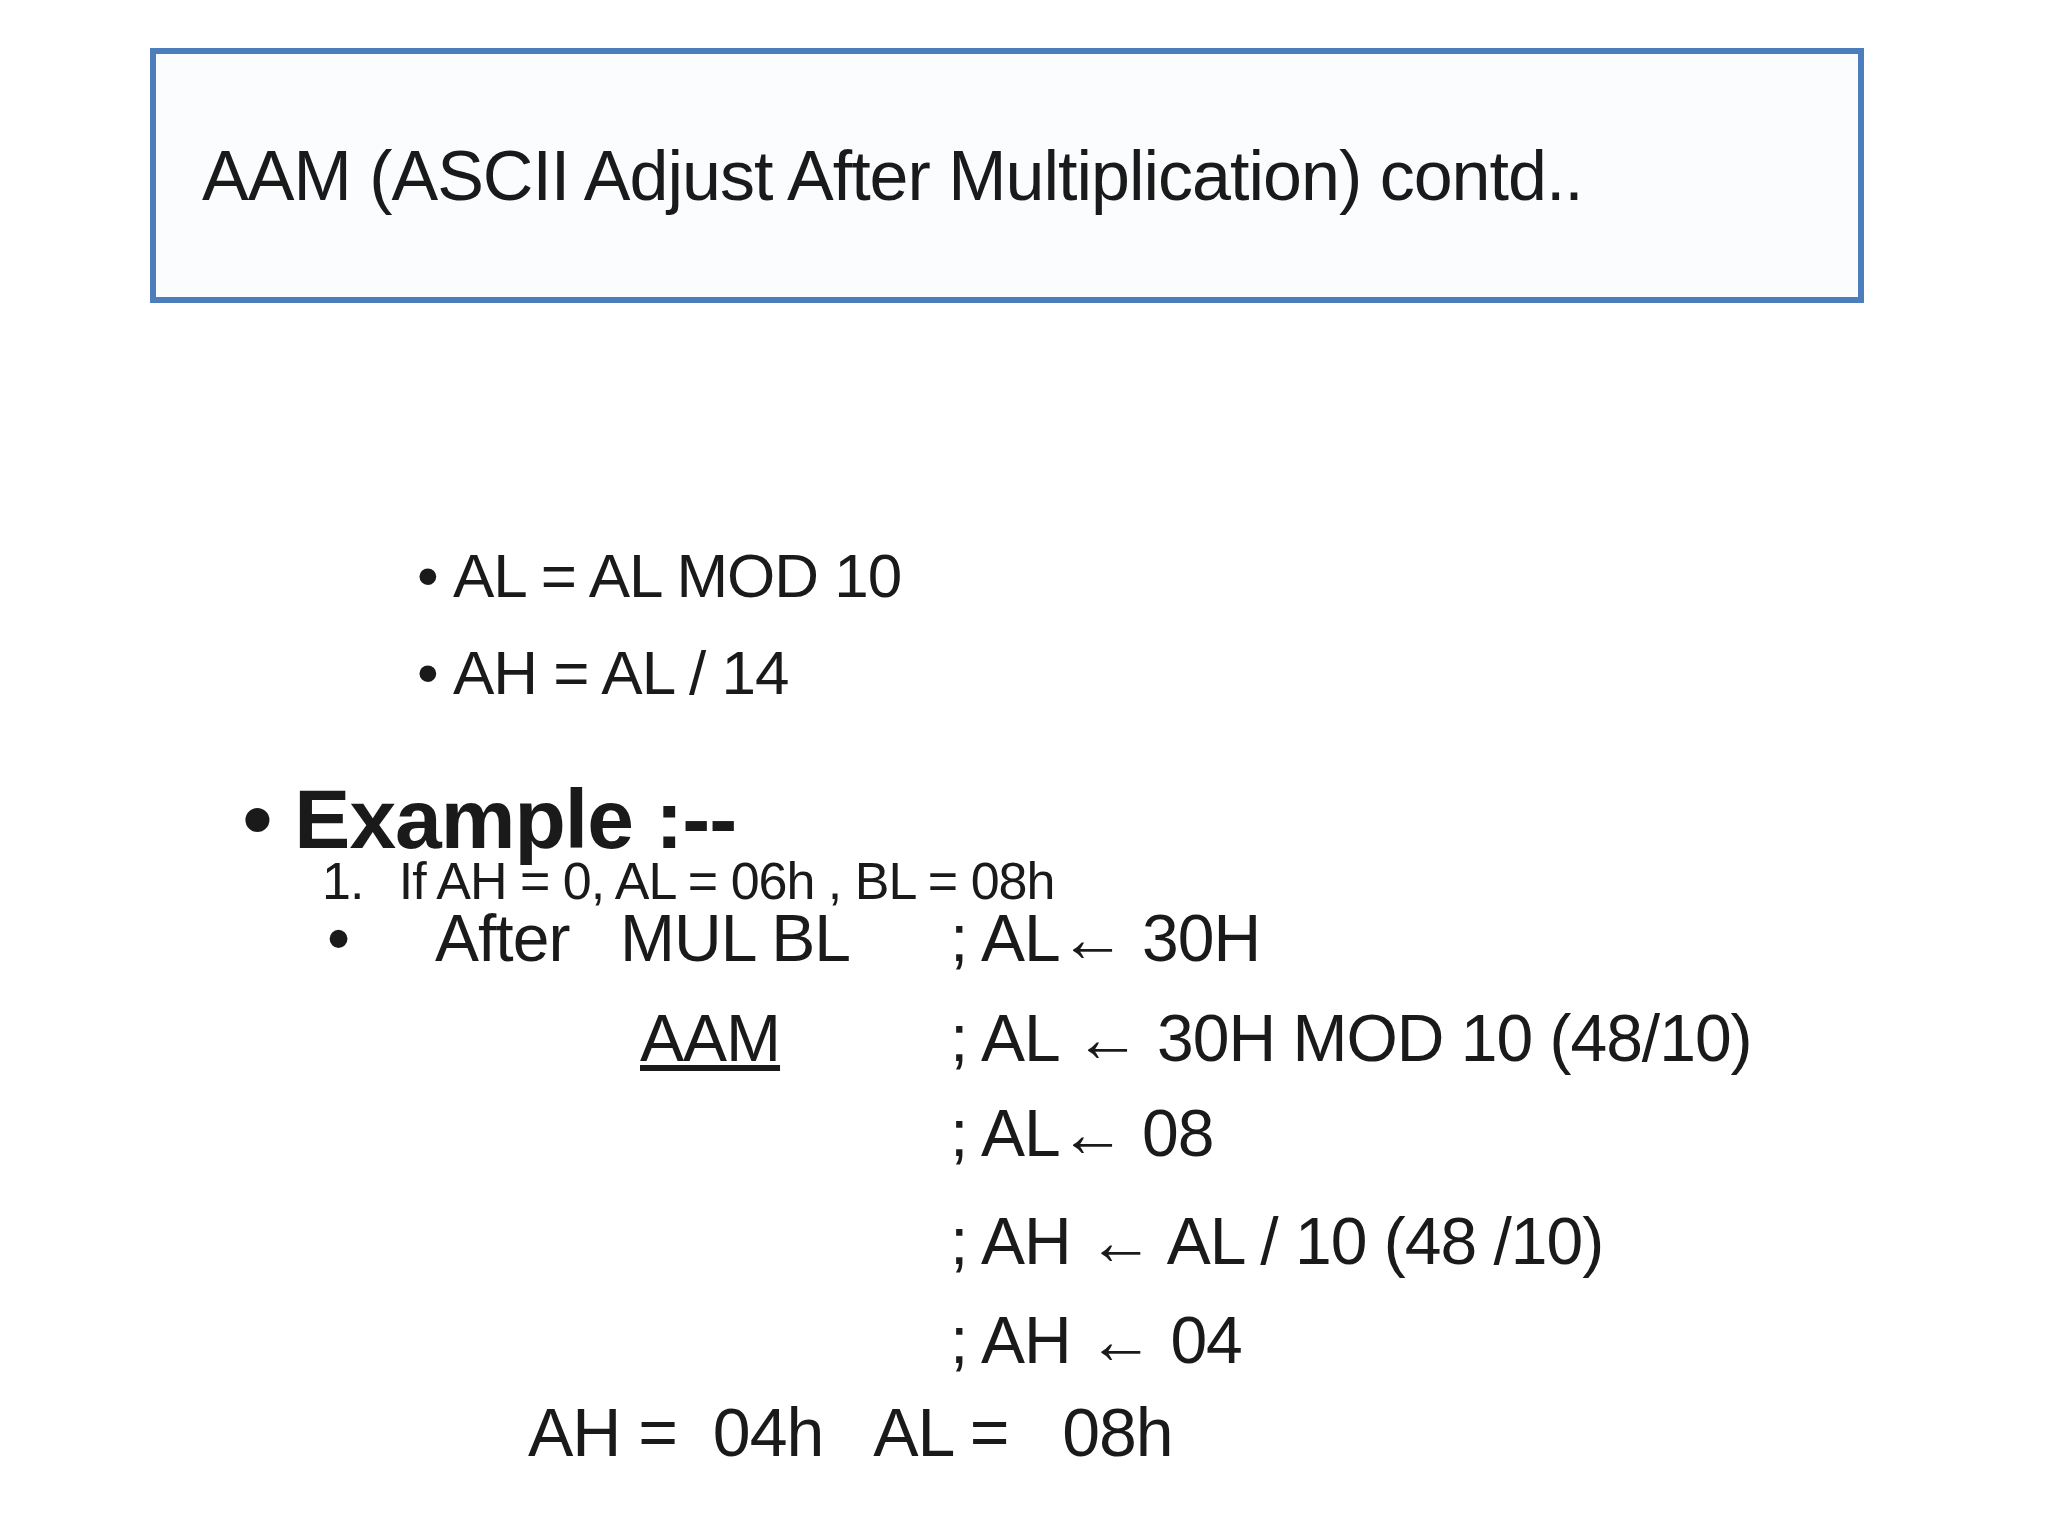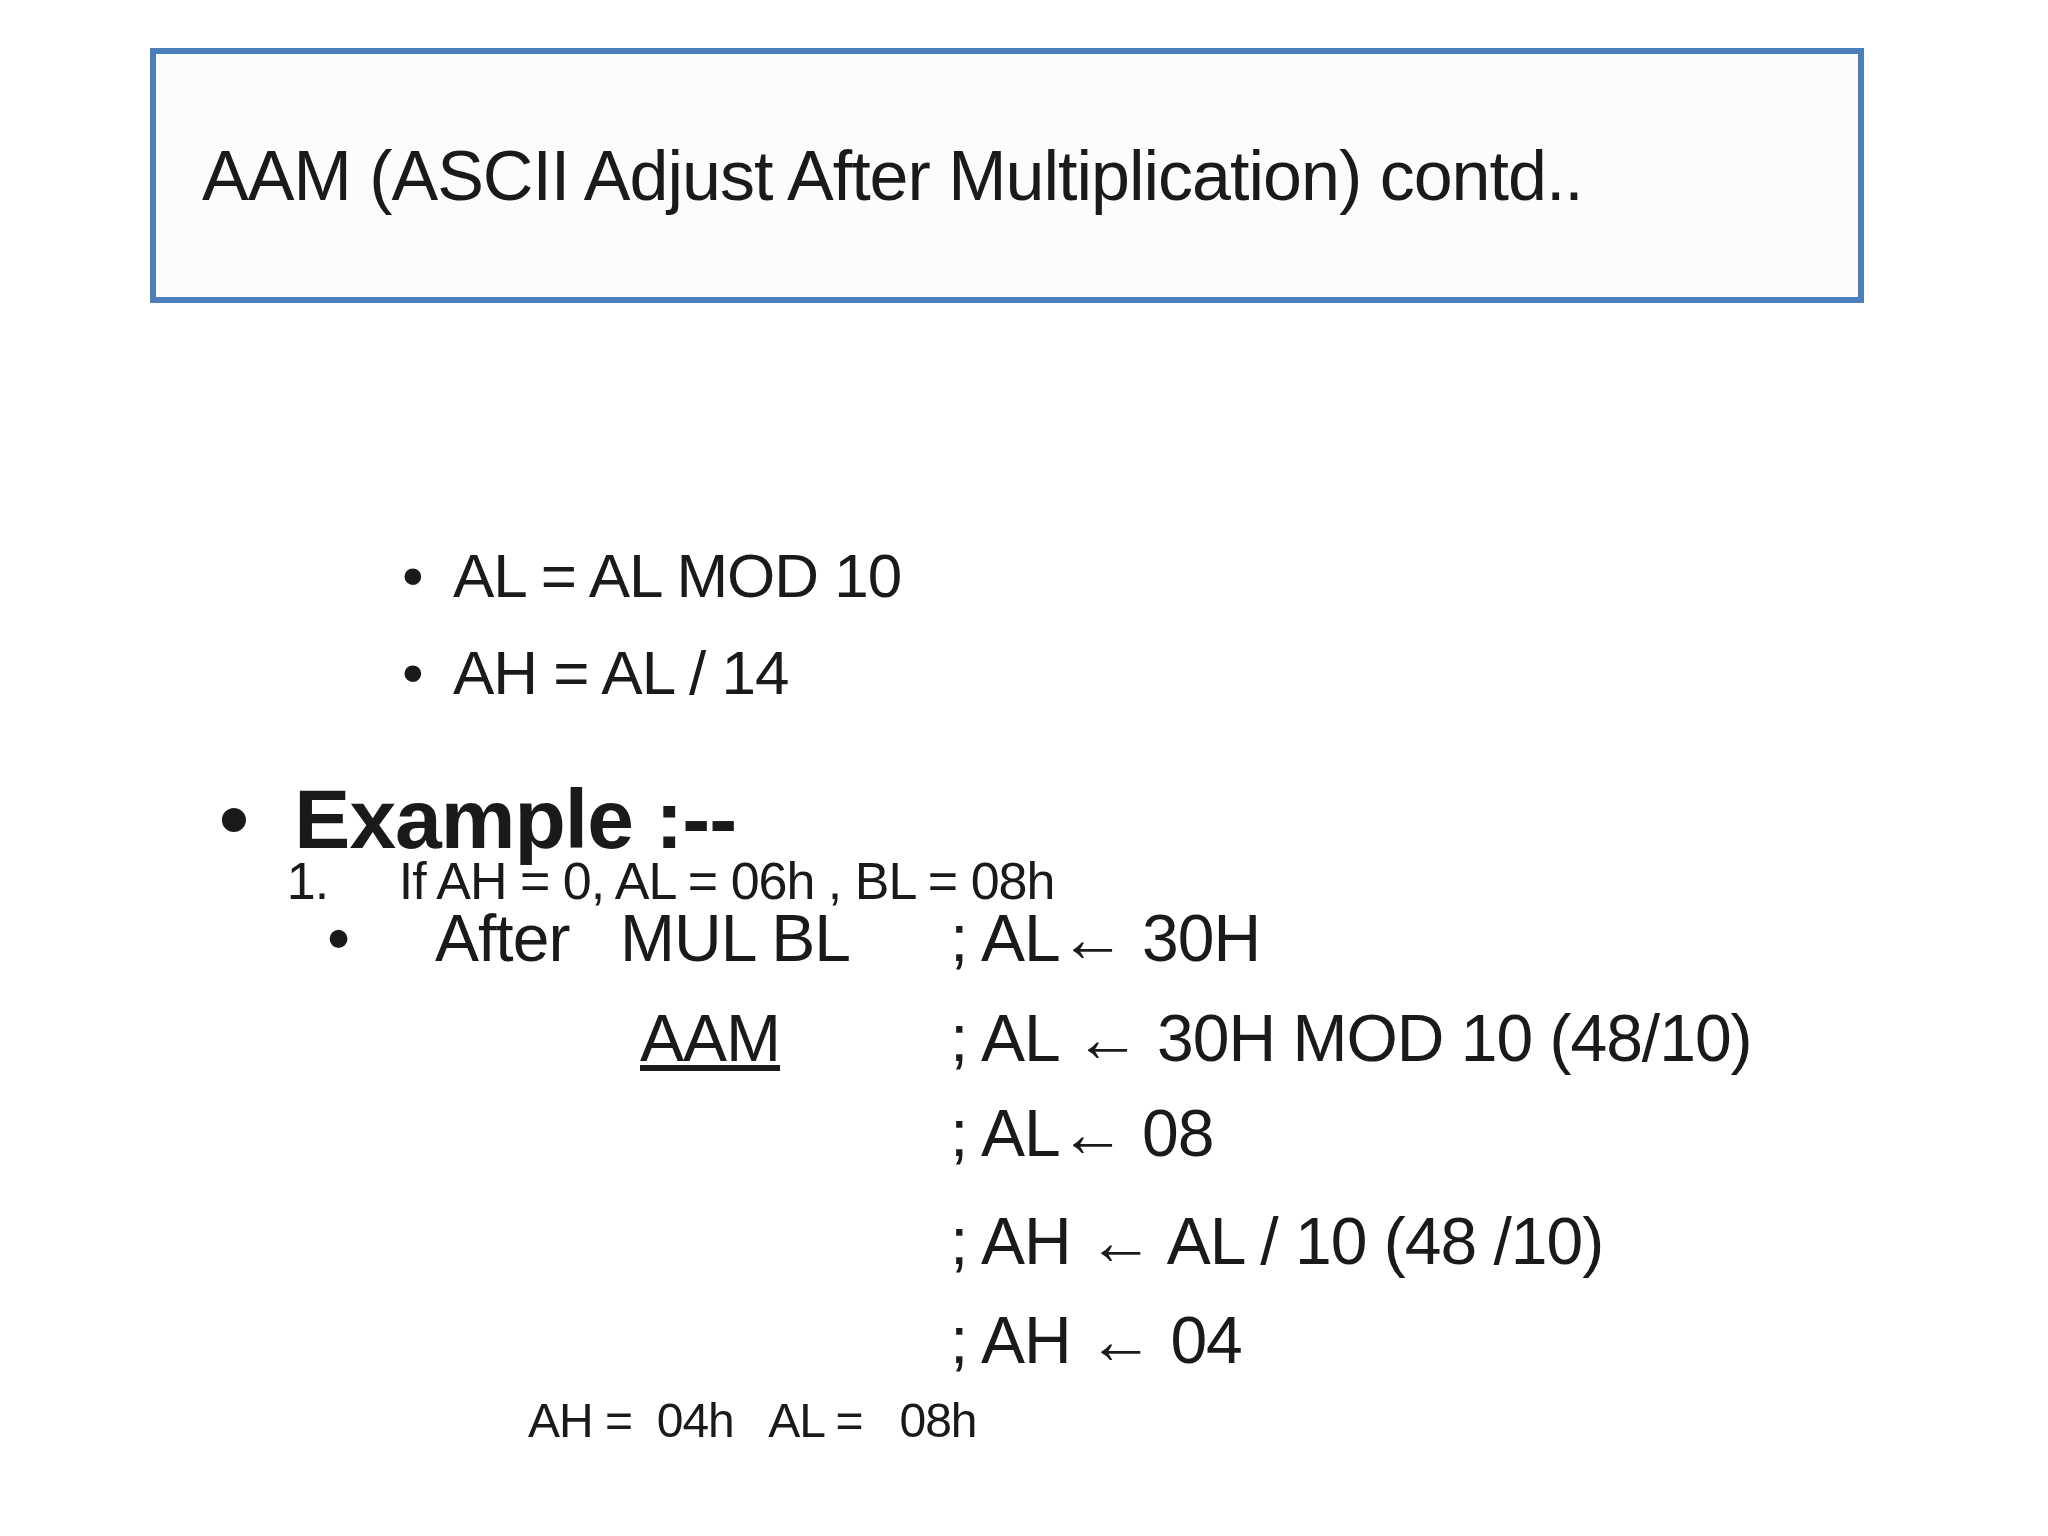--- a/index.html
+++ b/index.html
@@ -4,20 +4,21 @@
 <style>
   html,body{margin:0;padding:0;background:#ffffff;}
   .slide{
     position:relative;
     width:2048px;height:1528px;
     background:var(--background,#ffffff);
     color:var(--text,#1a1a1a);
     font-family:"Liberation Sans", sans-serif;
     letter-spacing:-1px;
     overflow:hidden;
+    text-align:center;
   }
   .title-box{
     position:absolute;
     left:150px;top:48px;
     width:1714px;height:255px;
     border:6px solid var(--accent-border,#4d7ebc);
     background:var(--title-fill,#fafcfd);
     box-sizing:border-box;
     display:flex;align-items:center;
     padding-left:46px;
@@ -39,21 +40,21 @@
   .trace span{position:absolute;white-space:pre;line-height:1.12;}
   .t-bullet{left:327px;top:902px;}
   .t-after{left:435px;top:902px;}
   .t-mulbl{left:620px;top:902px;}
   .t-c1{left:950px;top:902px;}
   .t-aam{left:640px;top:1002px;text-decoration:underline;}
   .t-c2{left:950px;top:1002px;}
   .t-c3{left:950px;top:1097px;}
   .t-c4{left:950px;top:1205px;}
   .t-c5{left:950px;top:1296px;margin-top:8px;}
-  .result-line{left:528px;top:1394px;font-size:48px;}
+  .result-line{left:528px;top:1394px;font-size:68px;}
 </style>
 </head>
 <body>
 
 <div class="slide">
 
   <div class="title-box">
     <span class="title-text">AAM (ASCII Adjust After Multiplication) contd..</span>
   </div>
 

